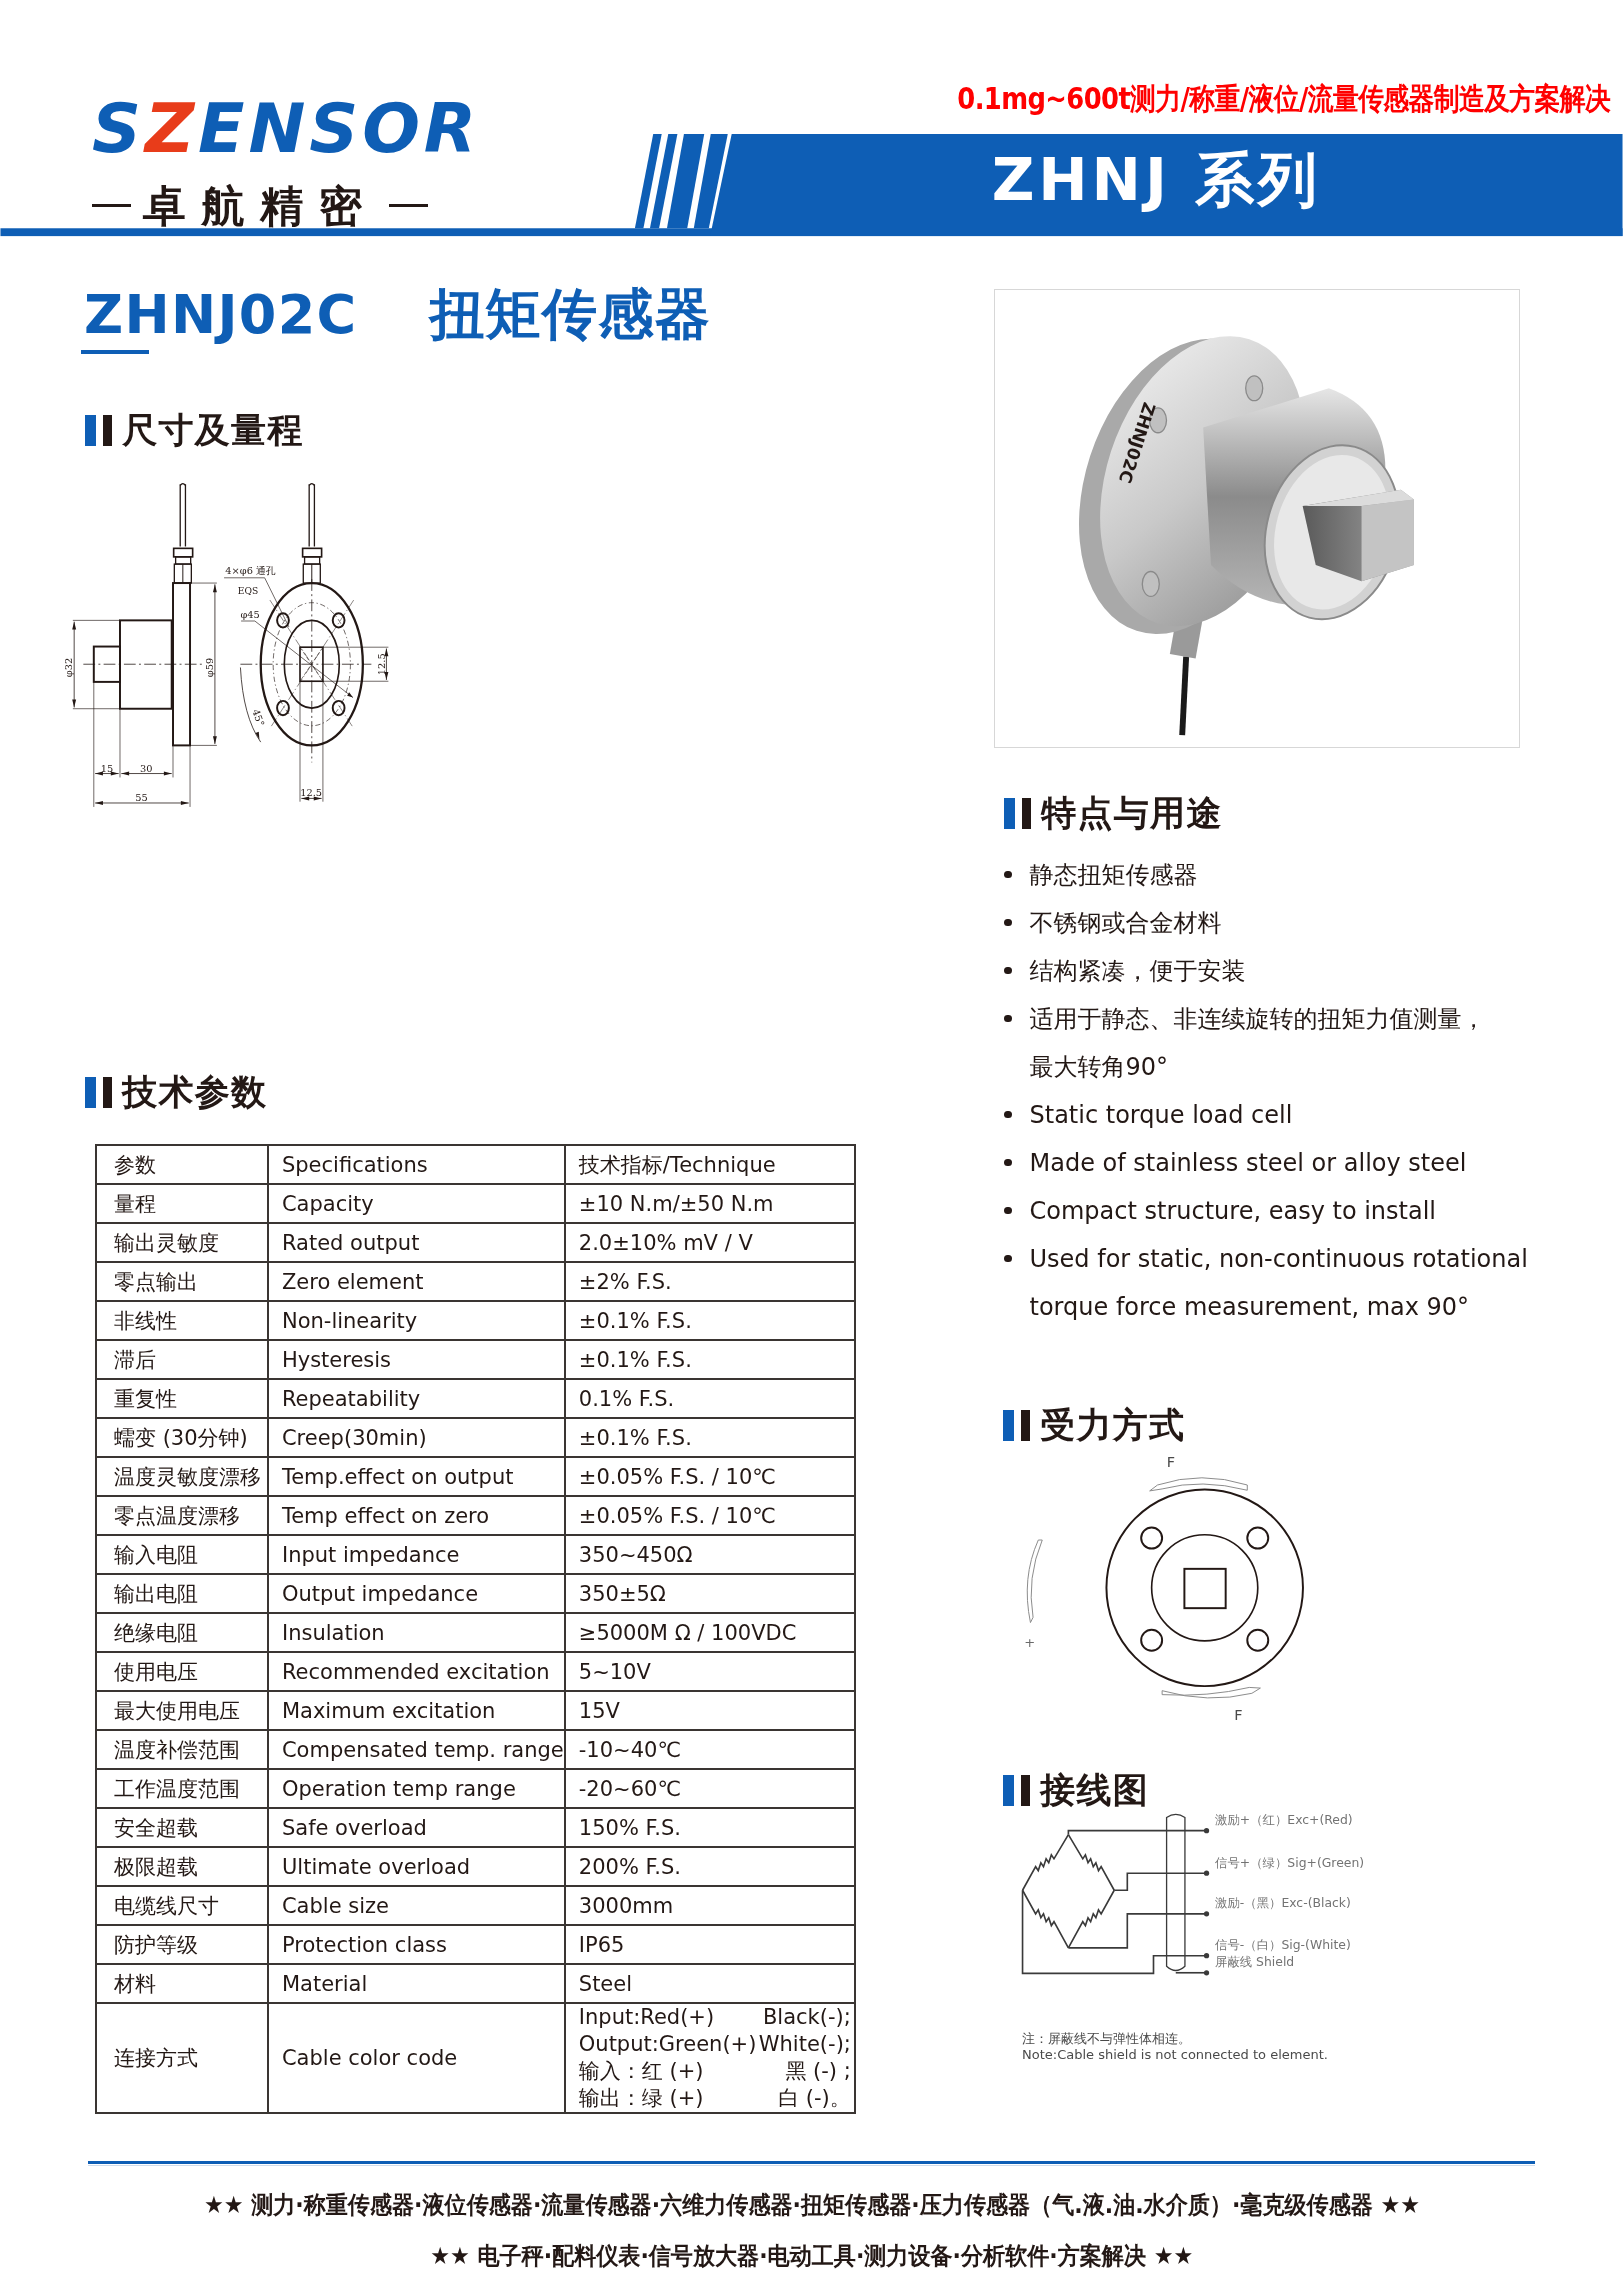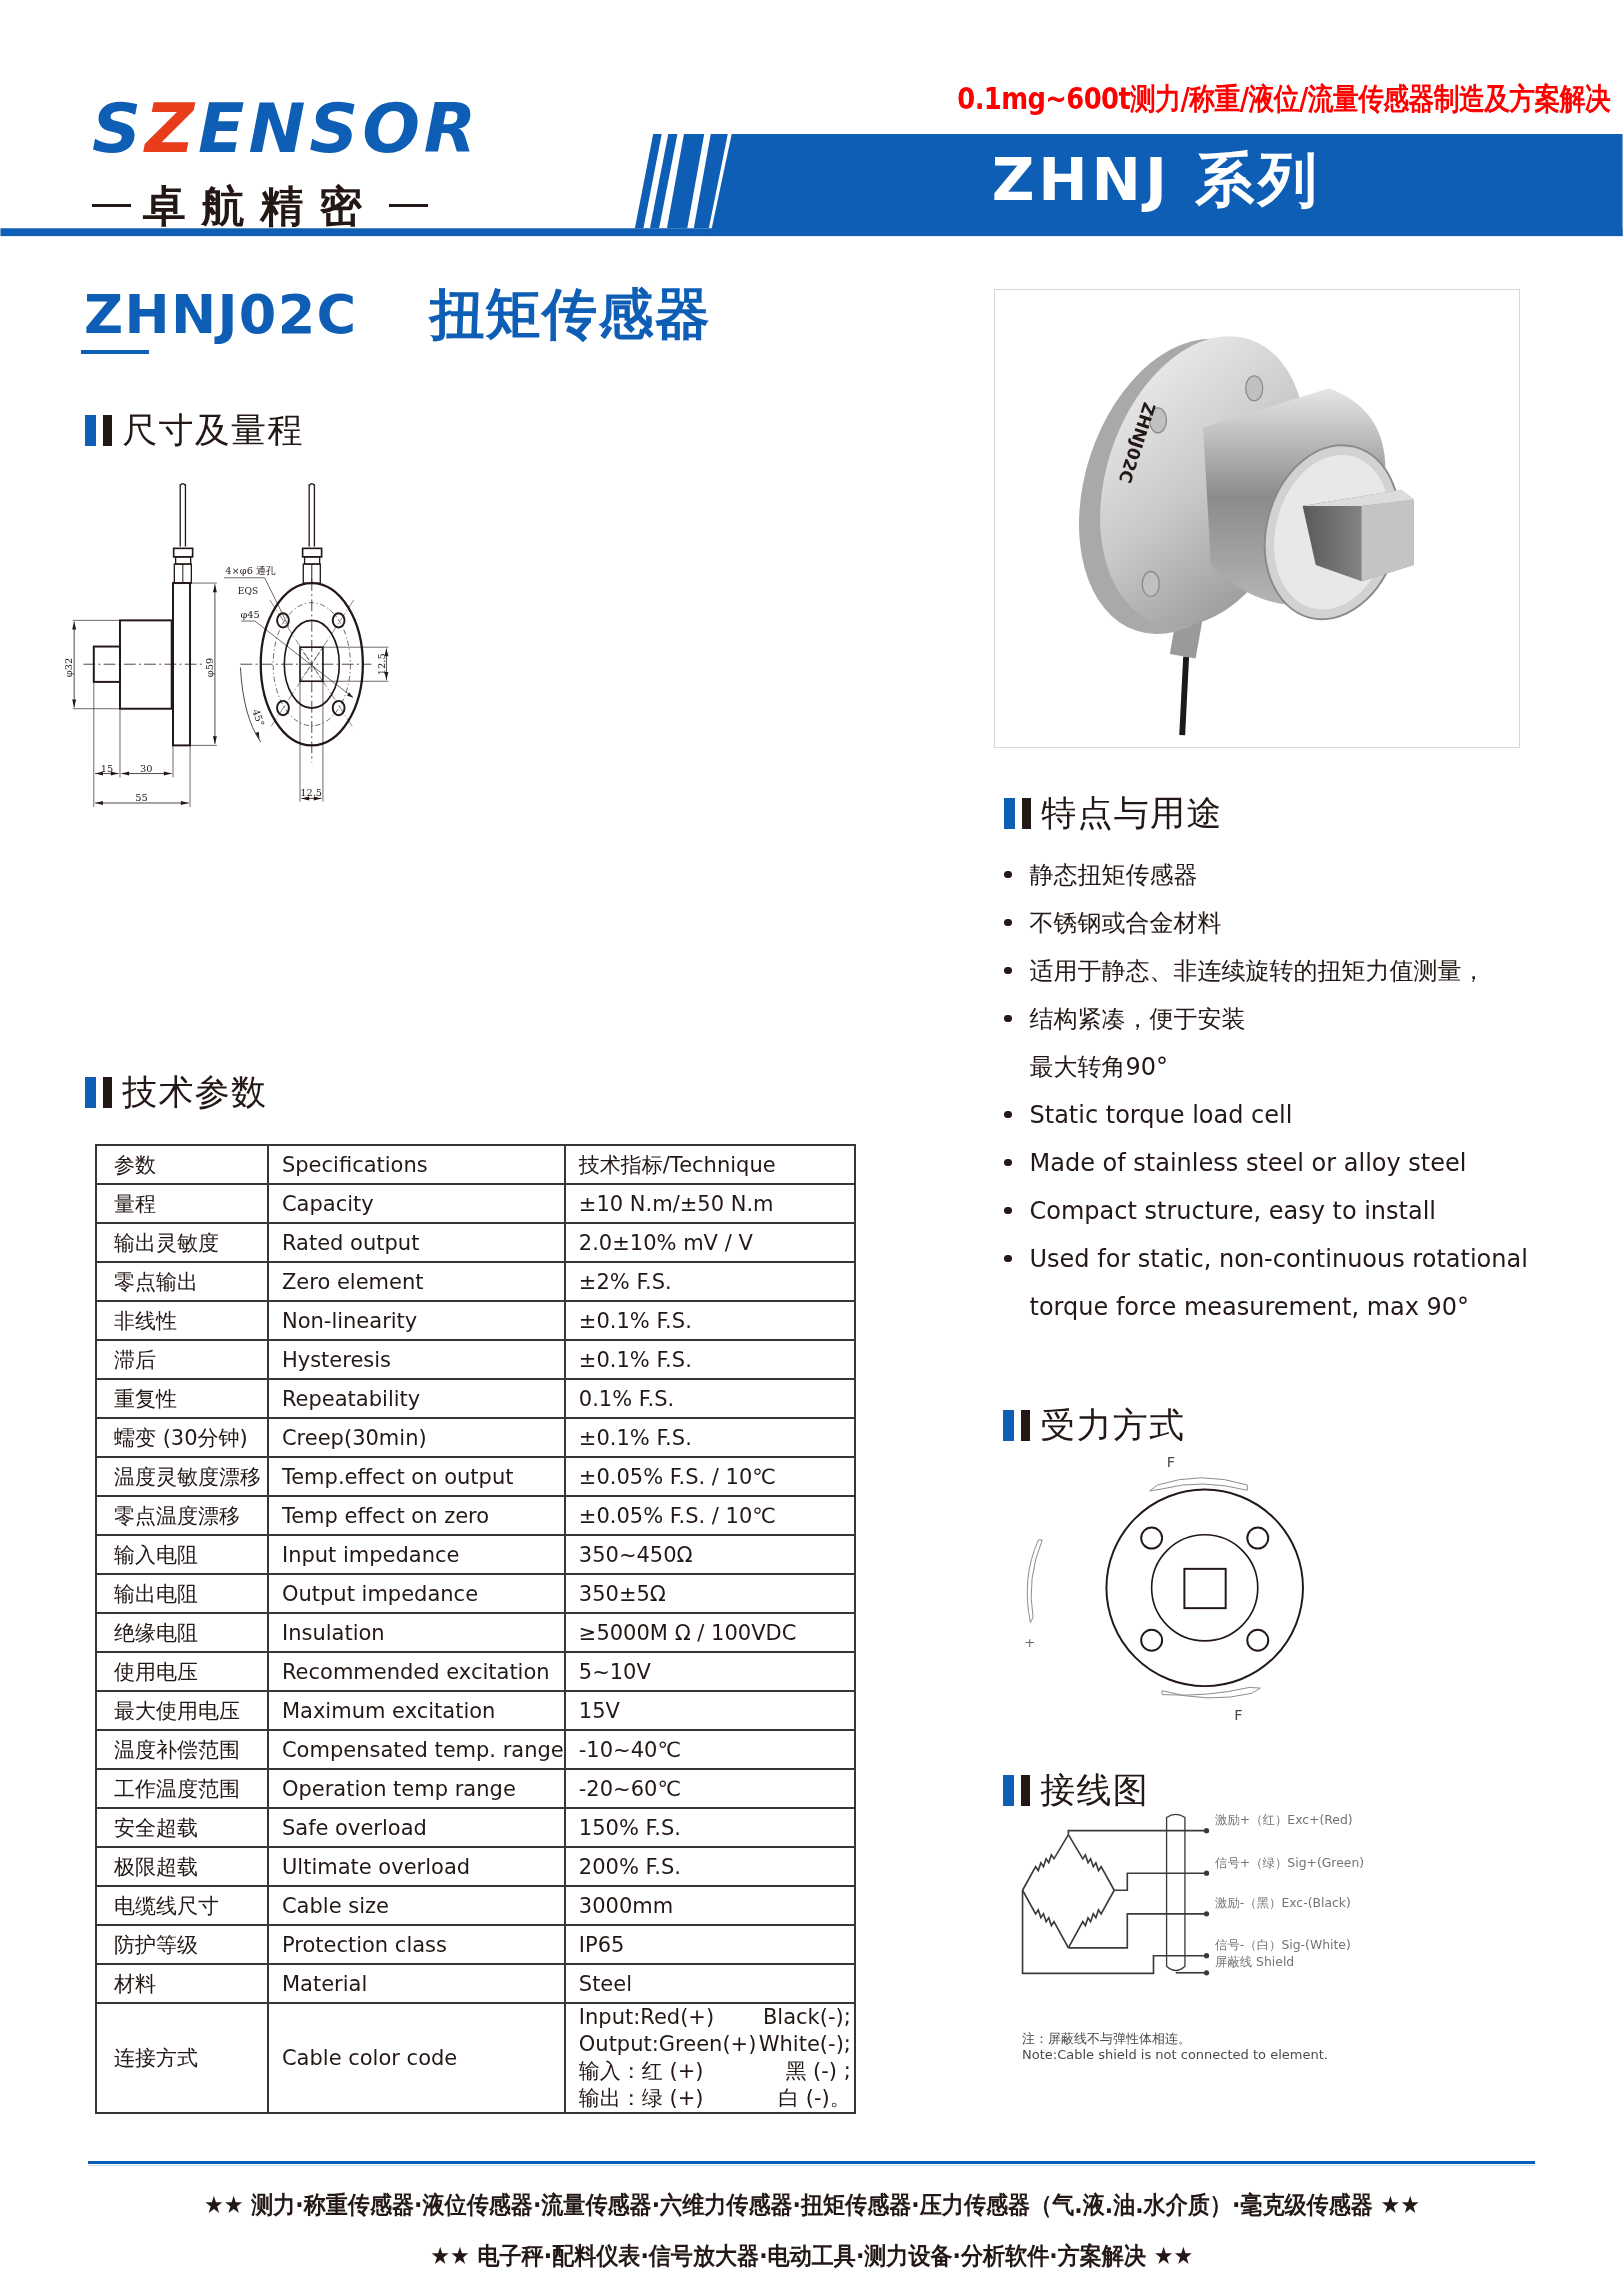--- a/index.html
+++ b/index.html
@@ -23,21 +23,21 @@
   
   .title { position: absolute; left: 84px; top: 278px; display: flex; align-items: baseline; gap: 72px; }
   .title-model { font-family: "DejaVu Sans", sans-serif; font-weight: bold; font-size: 54px; color: #0e5eb5; letter-spacing: 1.3px; }
   .title-name { font-weight: bold; font-size: 55px; color: #0e5eb5; letter-spacing: 1.3px; }
   .title-underline { position: absolute; left: 81px; top: 350px; width: 68px; height: 3.9px; background: #0e5eb5; }
 
   
   .sec-head { position: absolute; display: flex; align-items: center; height: 39px; }
   .sec-head .bar-blue { width: 11px; height: 31px; background: #0e5eb5; }
   .sec-head .bar-black { width: 9.2px; height: 31px; background: #231815; margin-left: 6.5px; }
-  .sec-head .sec-title { margin-left: 10.5px; font-size: 35px; font-weight: normal; color: #231815; letter-spacing: 1.3px; line-height: 39px; }
+  .sec-head .sec-title { margin-left: 10.5px; font-size: 35px; font-weight: bold; color: #231815; letter-spacing: 1.3px; line-height: 39px; }
 
   
   .drawing { position: absolute; left: 65px; top: 471px; width: 851px; height: 537px; }
 
   
   .photo { position: absolute; left: 994px; top: 289px; width: 526px; height: 459px; border: 1.3px solid #d7d7d7; background: #ffffff; }
 
   
   .features { position: absolute; left: 1000px; top: 851px; width: 563px; list-style: none; }
   .features li { position: relative; padding-left: 29.5px; font-size: 24px; line-height: 48px; color: #231815; }
@@ -274,22 +274,22 @@
 
 <div class="sec-head" style="left:1004px; top:794px;">
   <span class="bar-blue"></span>
   <span class="bar-black"></span>
   <span class="sec-title">特点与用途</span>
 </div>
 
 <ul class="features">
   <li><span class="dot"></span><span>静态扭矩传感器</span></li>
   <li><span class="dot"></span><span>不锈钢或合金材料</span></li>
+  <li><span class="dot"></span><span>结构紧凑，便于安装</span></li>
   <li><span class="dot"></span><span>适用于静态、非连续旋转的扭矩力值测量，</span></li>
-  <li><span class="dot"></span><span>结构紧凑，便于安装</span></li>
   <li class="cont"><span>最大转角90°</span></li>
   <li><span class="dot"></span><span>Static torque load cell</span></li>
   <li><span class="dot"></span><span>Made of stainless steel or alloy steel</span></li>
   <li><span class="dot"></span><span>Compact structure, easy to install</span></li>
   <li><span class="dot"></span><span>Used for static, non-continuous rotational</span></li>
   <li class="cont"><span>torque force measurement, max 90°</span></li>
 </ul>
 
 <div class="sec-head" style="left:85px; top:1073px;">
   <span class="bar-blue"></span>

